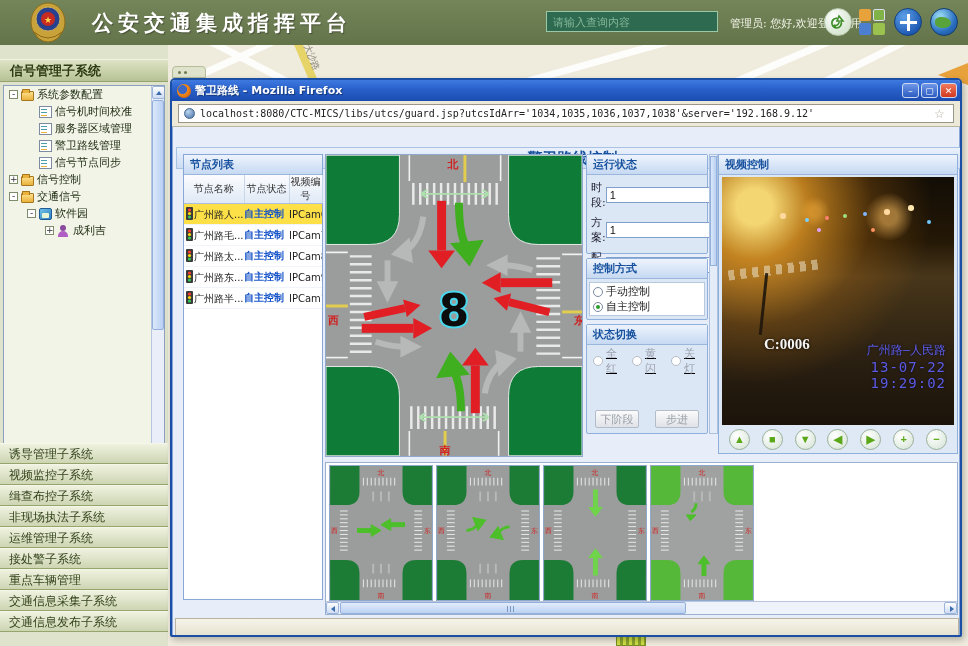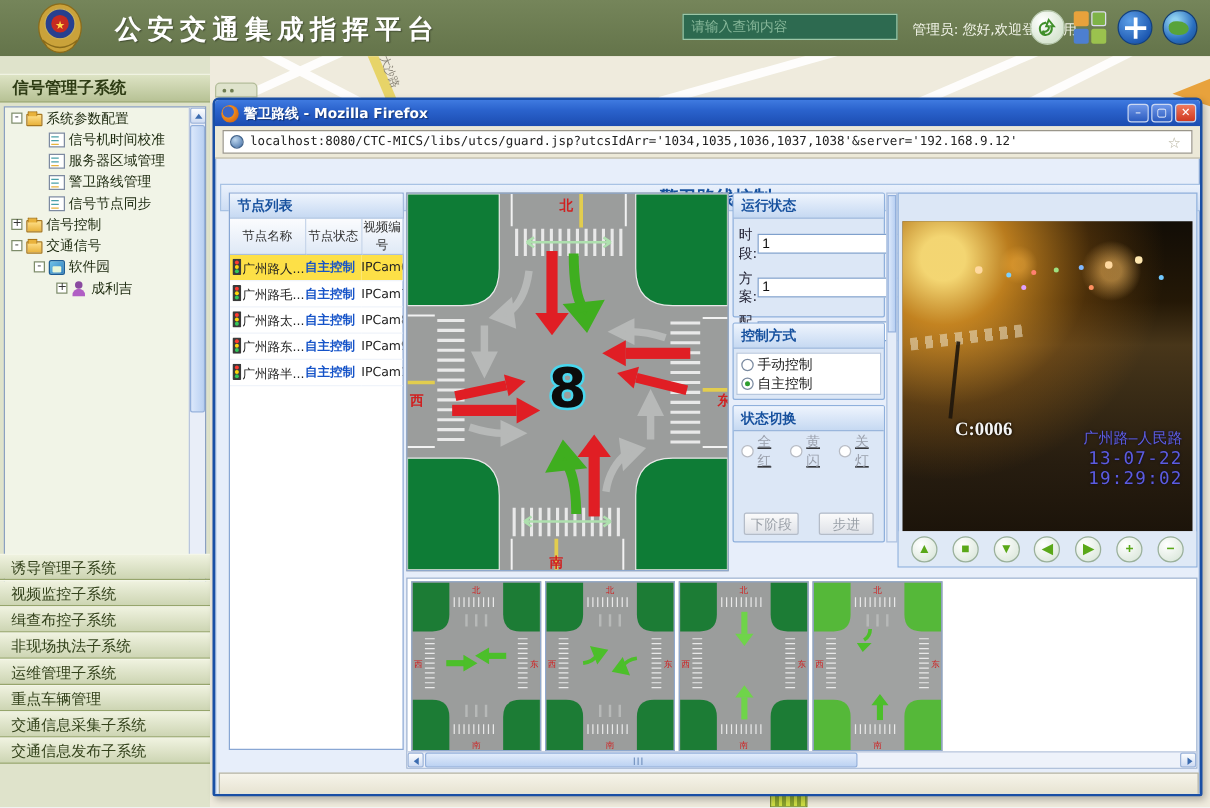--- a/index.html
+++ b/index.html
@@ -273,20 +273,21 @@
         <span class="sb-btn sb-dn"></span>
       </div>
     </div>
 
     <div class="side-bottom">
       <div class="bitem"><span>诱导管理子系统</span></div>
       <div class="bitem"><span>视频监控子系统</span></div>
       <div class="bitem"><span>缉查布控子系统</span></div>
       <div class="bitem"><span>非现场执法子系统</span></div>
       <div class="bitem"><span>运维管理子系统</span></div>
+      <div class="bitem"><span>接处警子系统</span></div>
       <div class="bitem"><span>重点车辆管理</span></div>
       <div class="bitem"><span>交通信息采集子系统</span></div>
       <div class="bitem"><span>交通信息发布子系统</span></div>
     </div>
   </aside>
 
   <div class="ff-window">
     <div class="titlebar">
       <span class="ff-icon"></span>
       <span class="win-title">警卫路线 - Mozilla Firefox</span>
@@ -515,20 +516,21 @@
             <button class="gbtn">步进</button>
           </div>
         </div>
       </div>
 
       <div class="mid-sb">
           <i></i>
         </div>
 
       <section class="video-panel">
+        <div class="panel-h">视频控制</div>
         <div class="vscreen">
           <span class="vdots"></span>
           <span class="cam-id">C:0006</span>
           <div class="vmeta">
             <div class="loc">广州路—人民路</div>
             <div class="dt">13-07-22</div>
             <div class="dt">19:29:02</div>
           </div>
         </div>
         <div class="ptz">

